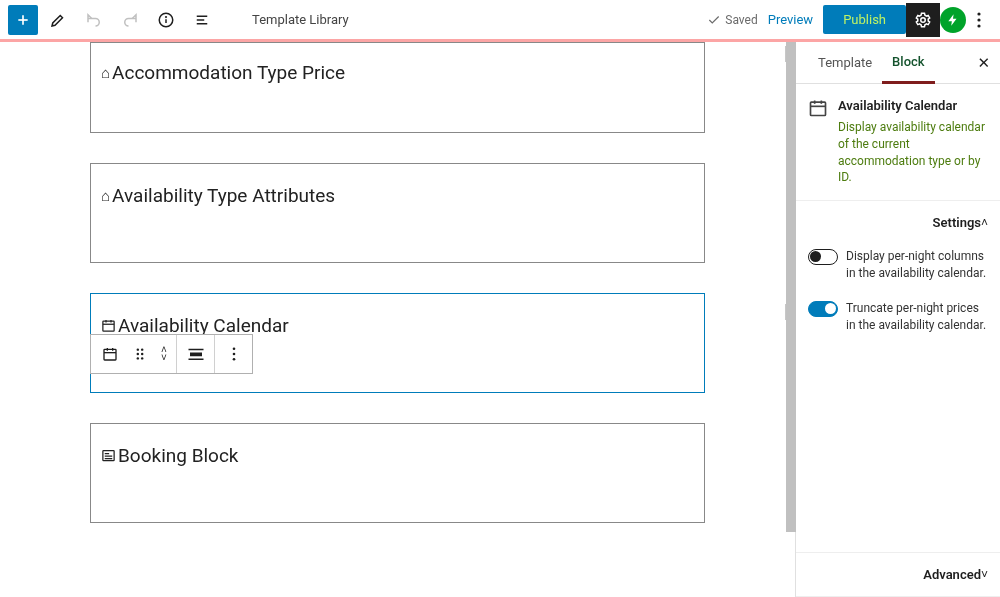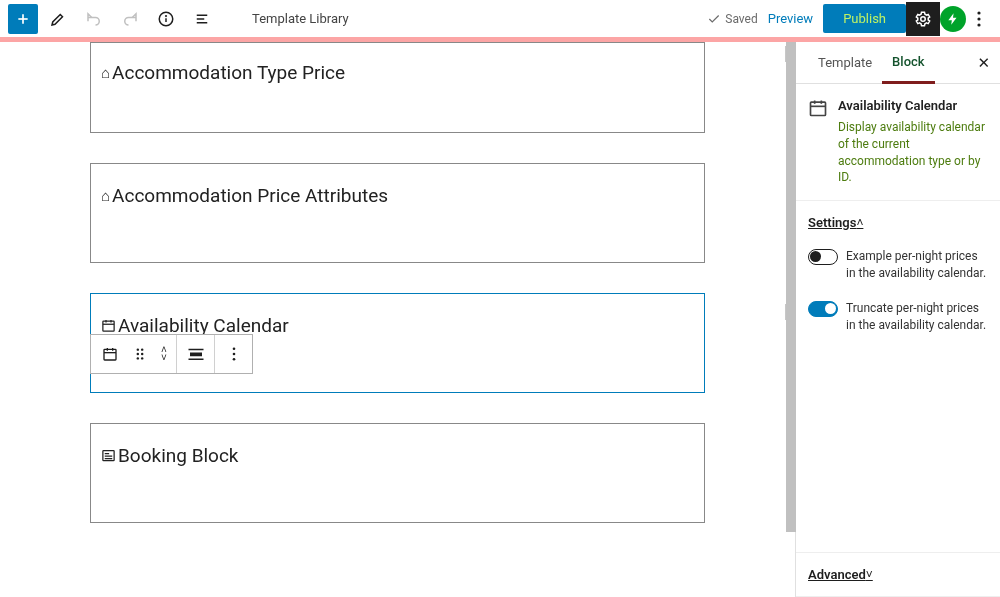--- a/index.html
+++ b/index.html
@@ -1,19 +1,19 @@
 <!DOCTYPE html>
 <html><head>
 <meta charset="utf-8">
 <style>
 * { margin: 0; padding: 0; box-sizing: border-box; }
 body { font-family: -apple-system, BlinkMacSystemFont, "Segoe UI", Roboto, sans-serif; font-size: 13px; color: #1e1e1e; background: #fff; width: 1000px; height: 597px; overflow: hidden; }
 
 
-.top-bar { height: 42px; border-bottom: 5px solid #fca5a5; display: flex; align-items: center; padding: 0 8px; }
+.top-bar { height: 42px; border-bottom: 3px solid #fca5a5; display: flex; align-items: center; padding: 0 8px; }
 .tb-left { display: flex; align-items: center; gap: 4px; }
 .add-btn { width: 30px; height: 30px; background: #007cba; color: #fff; display: flex; align-items: center; justify-content: center; border-radius: 2px; cursor: pointer; }
 .icon-btn { width: 32px; height: 32px; display: flex; align-items: center; justify-content: center; color: #1e1e1e; cursor: pointer; }
 .icon-btn.disabled { color: #c0c0c0; cursor: default; }
 .doc-title { margin-left: 30px; font-size: 13px; color: #444; }
 .tb-right { margin-left: auto; display: flex; align-items: center; gap: 0; }
 .saved-txt { color: #6b6b6b; font-size: 12px; display: flex; align-items: center; gap: 4px; }
 .preview-link { color: #007cba; font-size: 13px; cursor: pointer; padding: 6px 10px; }
 .publish-btn { background: #007cba; color: #bef264; padding: 7px 20px; font-size: 13px; border-radius: 2px; cursor: pointer; }
 .gear-btn { width: 34px; height: 34px; background: #1e1e1e; color: #fff; display: flex; align-items: center; justify-content: center; cursor: pointer; }
@@ -49,21 +49,21 @@
 .tab { font-size: 13px; padding: 12px 10px; color: #555; cursor: pointer; }
 .tab.active { color: #14532d; border-bottom: 3px solid #7f1d1d; font-weight: 500; margin-bottom: -1px; }
 .close-x { position: absolute; right: 10px; top: 12px; font-size: 15px; cursor: pointer; }
 
 .section { padding: 14px 12px; border-bottom: 1px solid #eee; }
 .block-head { display: flex; gap: 10px; }
 .block-head-title { font-size: 13px; font-weight: 600; color: #222; }
 .block-head-desc { font-size: 12px; color: #4d7c0f; margin-top: 6px; line-height: 1.4; }
 .block-head-icon { color: #444;}
 
-.panel-header { display: flex; align-items: center; justify-content: flex-start; cursor: pointer; text-decoration: underline; }
+.panel-header { display: flex; align-items: center; justify-content: flex-end; cursor: pointer; }
 .panel-title { font-size: 13px; font-weight: 600; }
 .chev { font-size: 12px; }
 
 .field { margin-top: 16px; }
 .field-label { font-size: 10.5px; text-transform: uppercase; letter-spacing: 0.3px; color: #333; font-weight: 500; }
 .field-input { width: 100%; border: 1px solid #8a8a8a; height: 28px; padding: 4px 8px; margin-top: 6px; font-size: 13px; }
 .field-help { font-size: 11.5px; color: #8a8a8a; margin-top: 6px; line-height: 1.4; }
 
 .toggle-row { display: flex; gap: 8px; margin-top: 18px; align-items: flex-start; }
 .toggle { width: 30px; height: 16px; border-radius: 10px; position: relative; flex-shrink: 0; cursor: pointer; margin-top: 1px;}
@@ -154,21 +154,21 @@
     <div class="canvas">
       <div class="block first">
         <div class="block-title">
           <span class="block-icon">⌂</span>
           <span>Accommodation Type Price</span>
         </div>
       </div>
       <div class="block">
         <div class="block-title">
           <span class="block-icon">⌂</span>
-          <span>Accommodation Price Attributes</span>
+          <span>Availability Type Attributes</span>
         </div>
       </div>
       <div class="block selected">
         <div class="block-title">
           <span class="block-icon">
             <svg width="15" height="15" viewBox="0 0 24 24" fill="none" stroke="currentColor" stroke-width="2">
                 <rect x="3" y="5" width="18" height="16" rx="1"></rect>
                 <line x1="3" y1="10" x2="21" y2="10"></line>
                 <line x1="8" y1="3" x2="8" y2="7"></line>
                 <line x1="16" y1="3" x2="16" y2="7"></line>
@@ -277,21 +277,21 @@
         <span class="panel-title">Settings</span>
         <span class="chev">˄</span>
       </div>
 
 
 
       <div class="toggle-row">
         <div class="toggle off">
             <div class="knob"></div>
           </div>
-        <div class="toggle-label">Example per-night prices in the availability calendar.</div>
+        <div class="toggle-label">Display per-night columns in the availability calendar.</div>
       </div>
       <div class="toggle-row">
         <div class="toggle on">
             <div class="knob"></div>
           </div>
         <div class="toggle-label">Truncate per-night prices in the availability calendar.</div>
       </div>
 
     </div>
 

